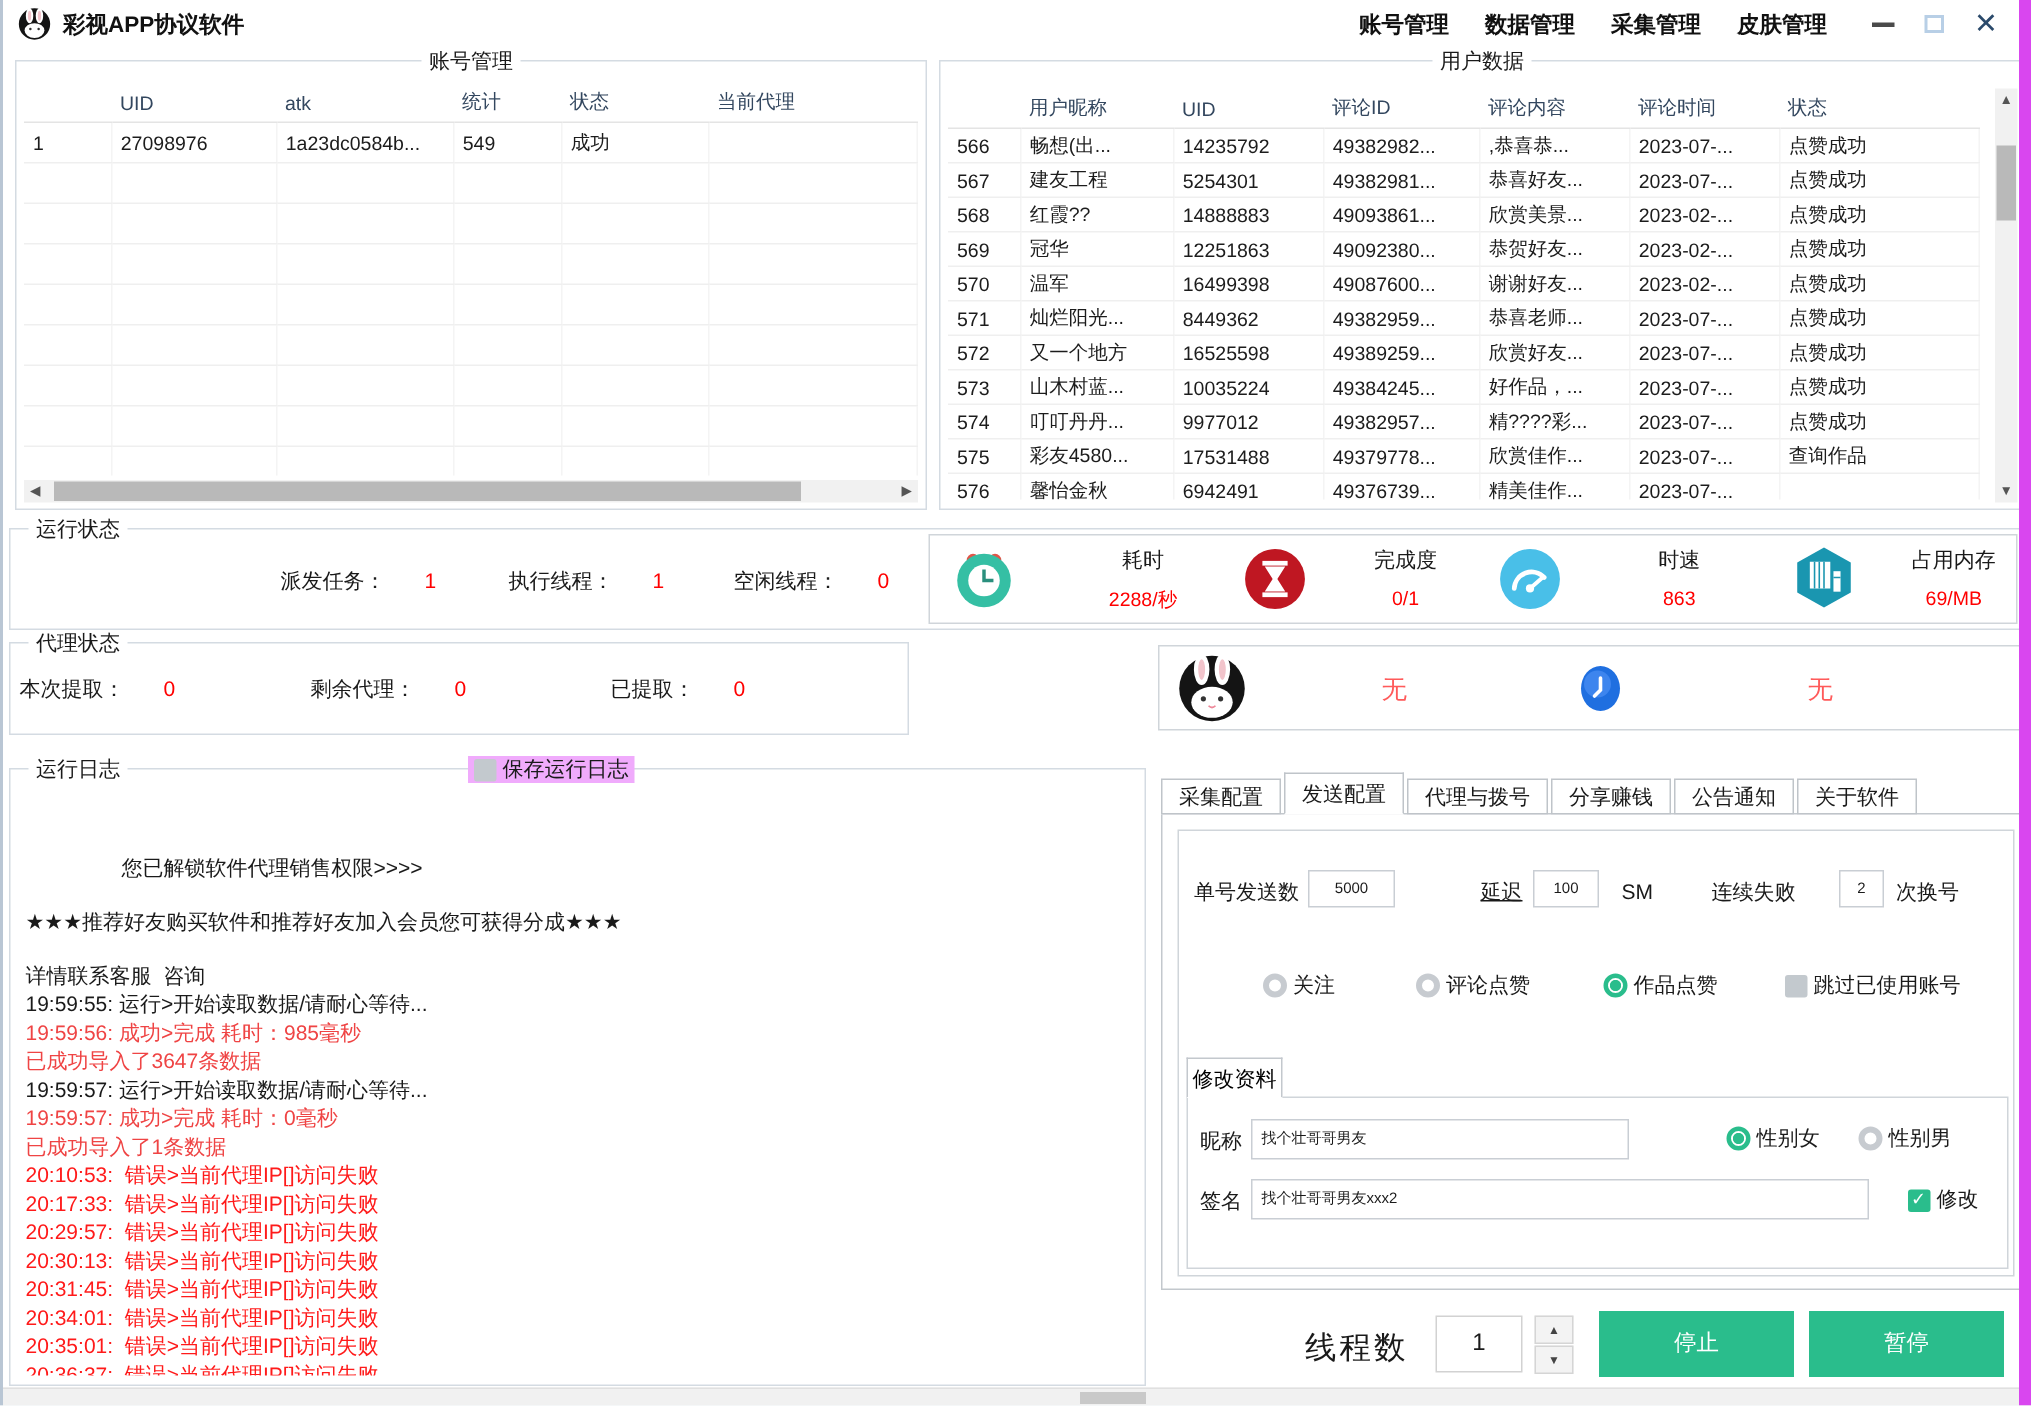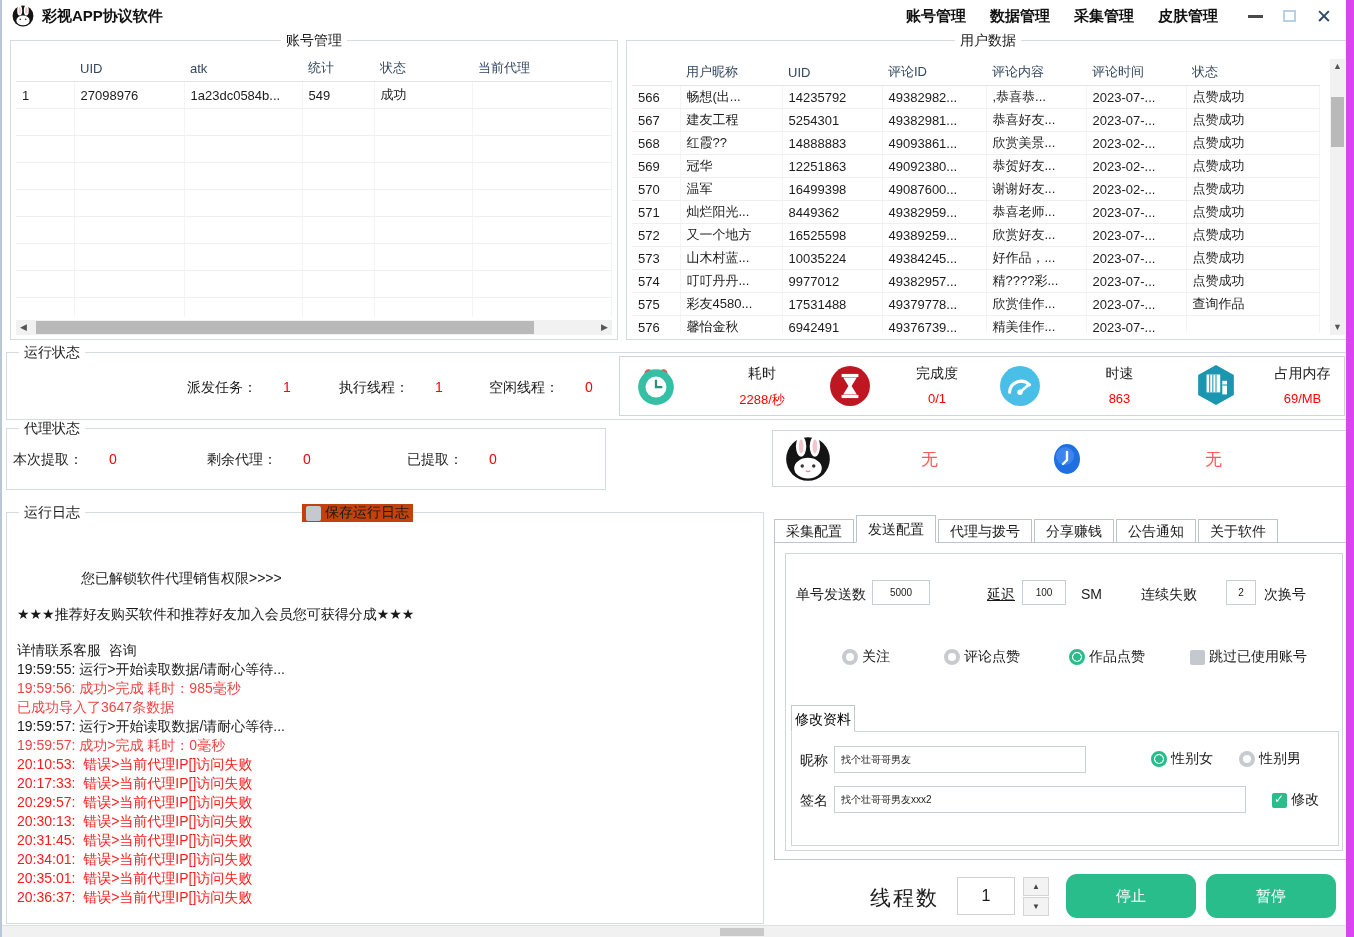--- a/index.html
+++ b/index.html
@@ -72,21 +72,21 @@
   .checkbox.checked .box { background:#2abd8c; }
   .checkbox.checked .box::after { content:"✓"; position:absolute; left:2px; top:-1px; color:#fff; font-size:12px; font-weight:700; }
   
   .subtab { position:absolute; border:1px solid #c3c8cd; border-bottom:1px solid #fff; background:#fff; font-size:14px; text-align:center; z-index:2; }
   
   .thread-label { position:absolute; font-size:21px; color:#1a1a1a; letter-spacing:2px; }
   .thread-input { position:absolute; border:1px solid #d2d2d2; text-align:center; font-size:16px; color:#1a1a1a; line-height:36px; }
   .spinner { position:absolute; width:26px; }
   .spin-btn { width:26px; height:19px; background:#f3f3f3; border:1px solid #d5d5d5; text-align:center; font-size:8px; color:#444; line-height:17px; }
   .spin-btn + .spin-btn { margin-top:1px; }
-  .g-btn { position:absolute; background:#2abd8c; border-radius:11px; color:#fff; font-size:15px; text-align:center; }
+  .g-btn { position:absolute; background:#2abd8c; border-radius:0; color:#fff; font-size:15px; text-align:center; }
   .bottom-strip { position:absolute; left:0; bottom:0; width:100%; height:12px; background:#f1f1f1; border-top:1px solid #e0e0e0; }
   .bottom-strip .thumb { position:absolute; left:718px; top:2px; width:44px; height:8px; background:#c9c9c9; }
   svg { display:block; }
 </style>
 </head>
 <body>
 
 <div class="window">
 
   <div class="titlebar">
@@ -444,33 +444,34 @@
           <ellipse cx="16" cy="16" rx="13" ry="15" fill="#1f6fe0"></ellipse>
           <ellipse cx="14" cy="13" rx="9" ry="9" fill="#3d85ee"></ellipse>
           <path d="M16 9 v8 l-4 4" stroke="#fff" stroke-width="2.4" fill="none" stroke-linecap="round"></path>
         </svg>
     </div>
     <div class="nil" style="left:432px; top:17px;">无</div>
   </div>
 
   <div class="groupbox" style="left:4px; top:512px; width:758px; height:412px;">
     <span class="gb-title left">运行日志</span>
-    <div class="checkbox" style="left:295px; top:-9px; background:#c2410c; padding:0 4px;">
+    <div class="checkbox" style="left:305px; top:-9px; background:#f0abfc; padding:0 4px;">
       <span class="box"></span>
       <span>保存运行日志</span>
     </div>
     <div id="log-lines">
         <div class="log-line c-black lg-first">您已解锁软件代理销售权限&gt;&gt;&gt;&gt;</div>
         <div class="log-line c-black lg-promo">★★★推荐好友购买软件和推荐好友加入会员您可获得分成★★★</div>
         <div class="log-line c-black lg-contact">详情联系客服  咨询</div>
         <div class="log-line c-black">19:59:55: 运行&gt;开始读取数据/请耐心等待...</div>
         <div class="log-line c-blue">19:59:56: 成功&gt;完成 耗时：985毫秒</div>
         <div class="log-line c-blue">已成功导入了3647条数据</div>
         <div class="log-line c-black">19:59:57: 运行&gt;开始读取数据/请耐心等待...</div>
         <div class="log-line c-blue">19:59:57: 成功&gt;完成 耗时：0毫秒</div>
+        <div class="log-line c-blue">已成功导入了1条数据</div>
         <div class="log-line c-red">20:10:53:  错误&gt;当前代理IP[]访问失败</div>
         <div class="log-line c-red">20:17:33:  错误&gt;当前代理IP[]访问失败</div>
         <div class="log-line c-red">20:29:57:  错误&gt;当前代理IP[]访问失败</div>
         <div class="log-line c-red">20:30:13:  错误&gt;当前代理IP[]访问失败</div>
         <div class="log-line c-red">20:31:45:  错误&gt;当前代理IP[]访问失败</div>
         <div class="log-line c-red">20:34:01:  错误&gt;当前代理IP[]访问失败</div>
         <div class="log-line c-red">20:35:01:  错误&gt;当前代理IP[]访问失败</div>
         <div class="log-line c-red">20:36:37:  错误&gt;当前代理IP[]访问失败</div>
       </div>
   </div>

